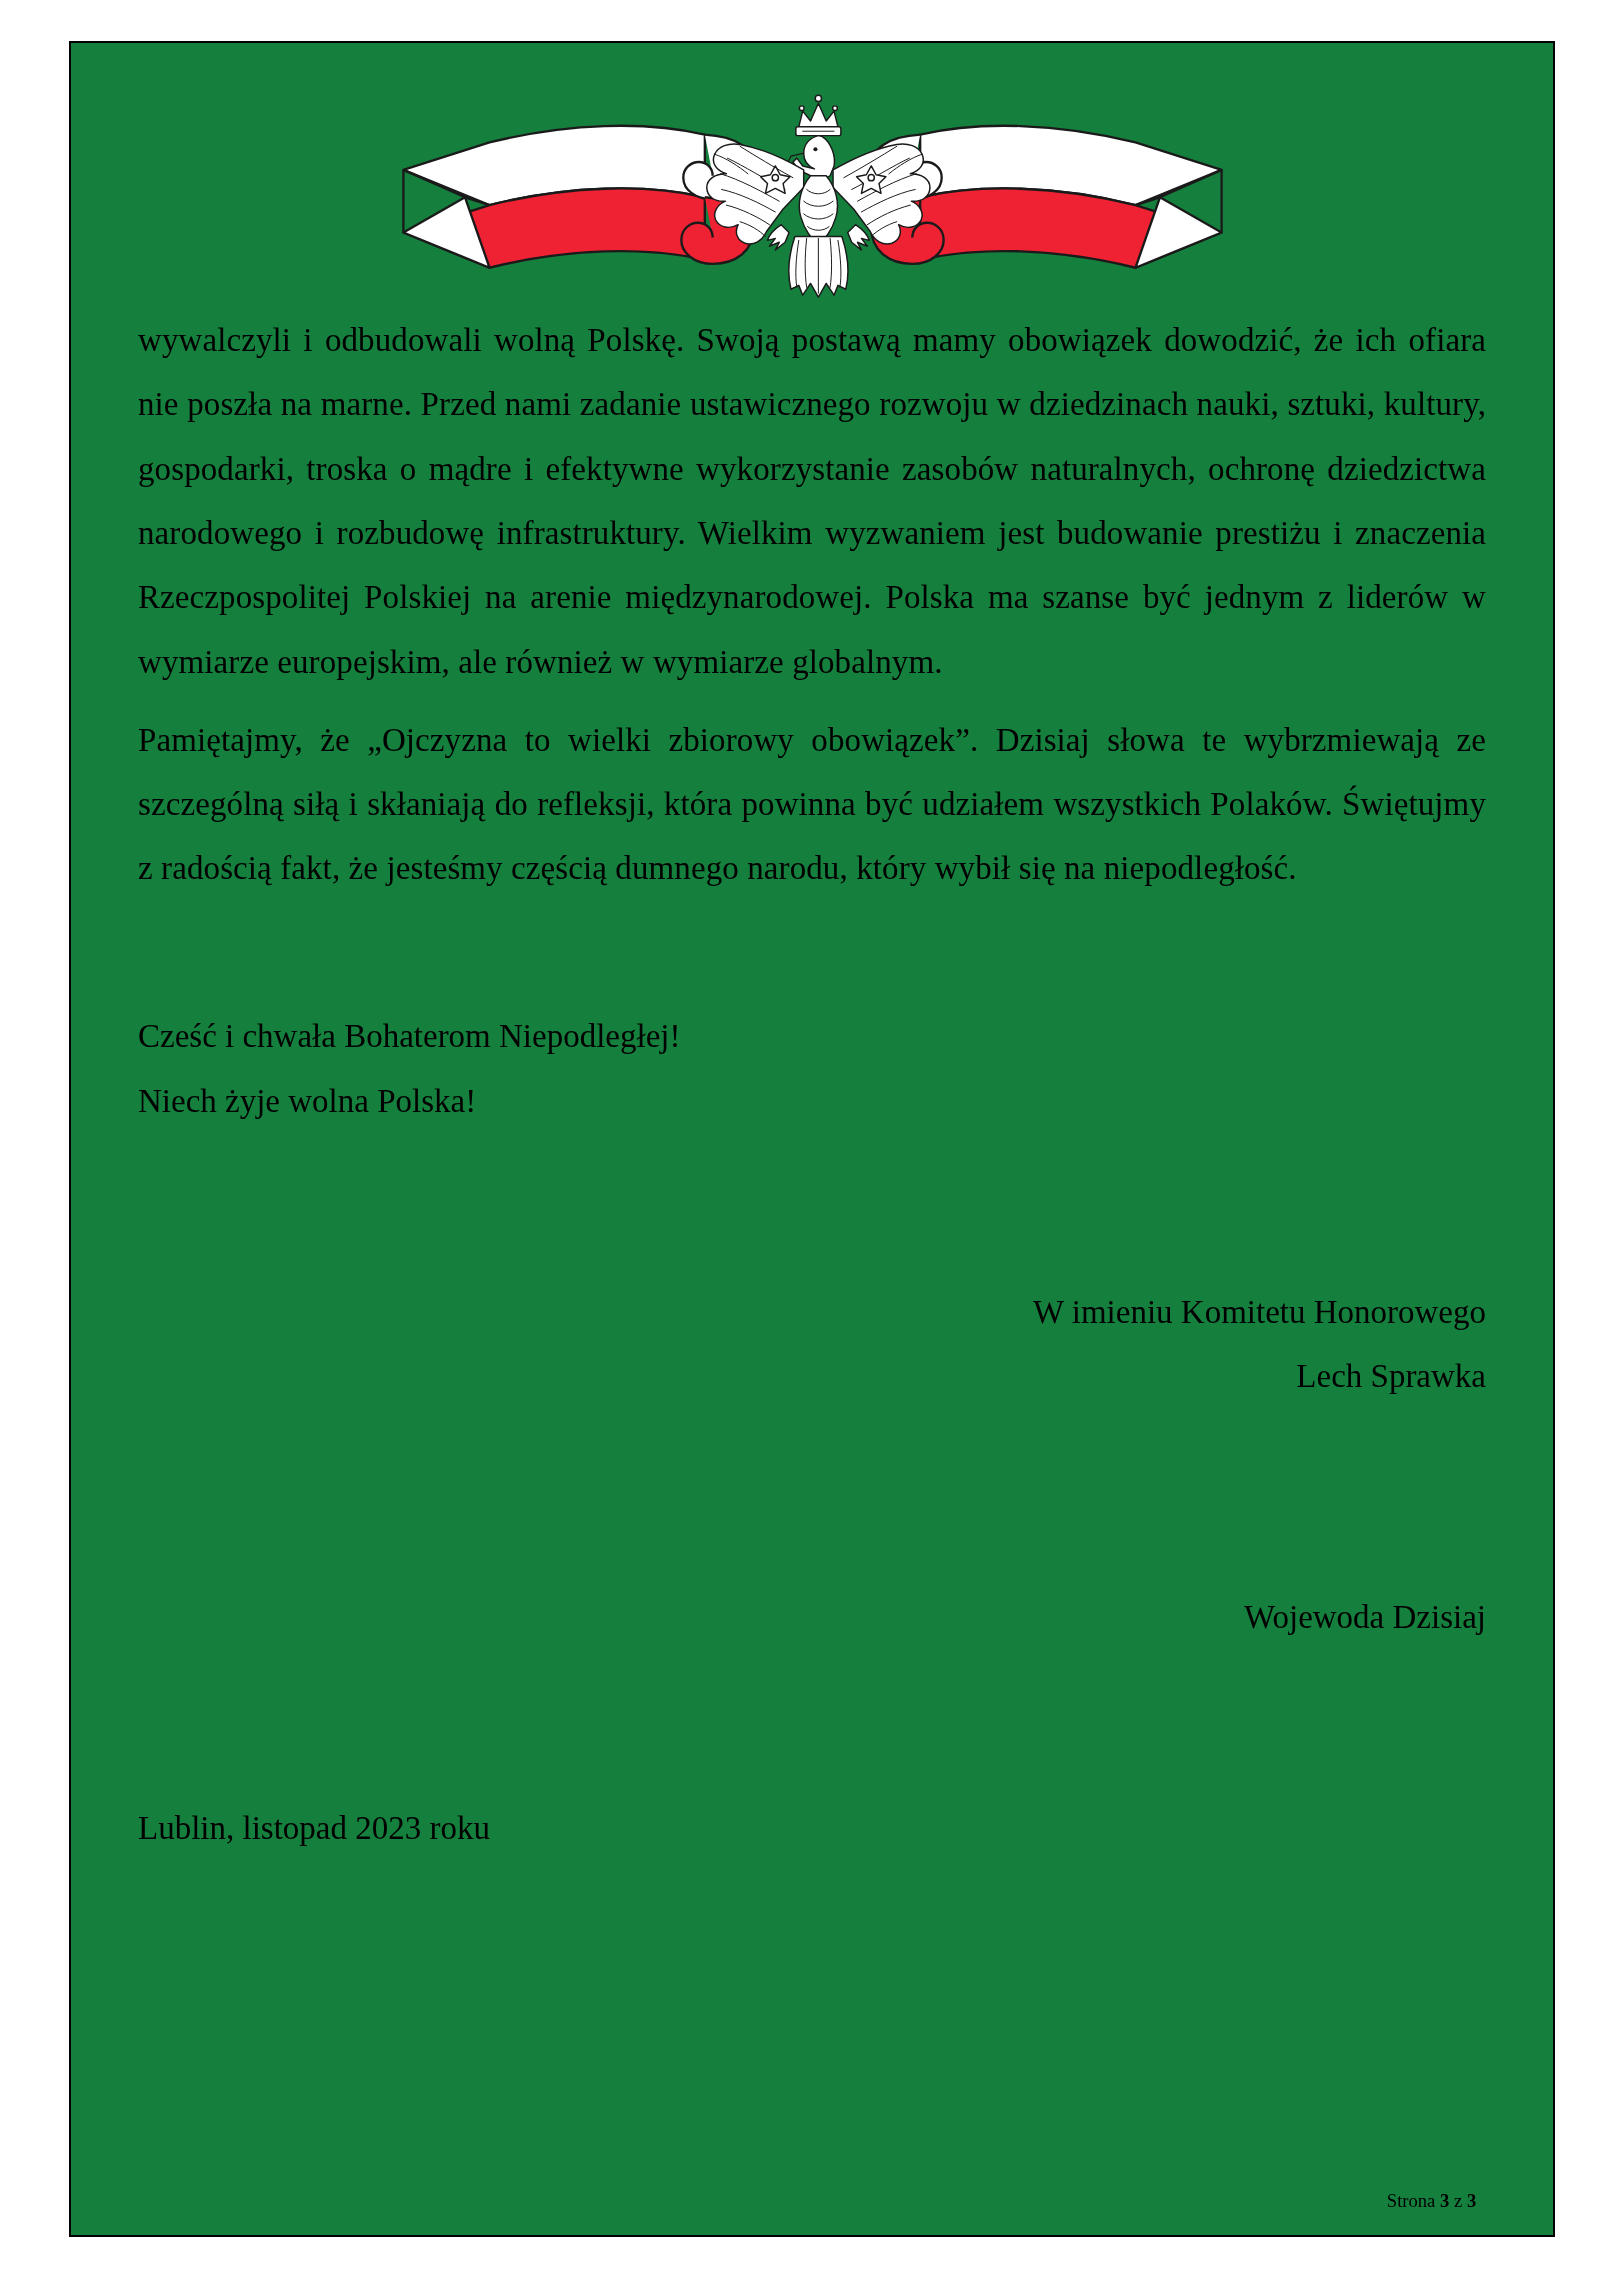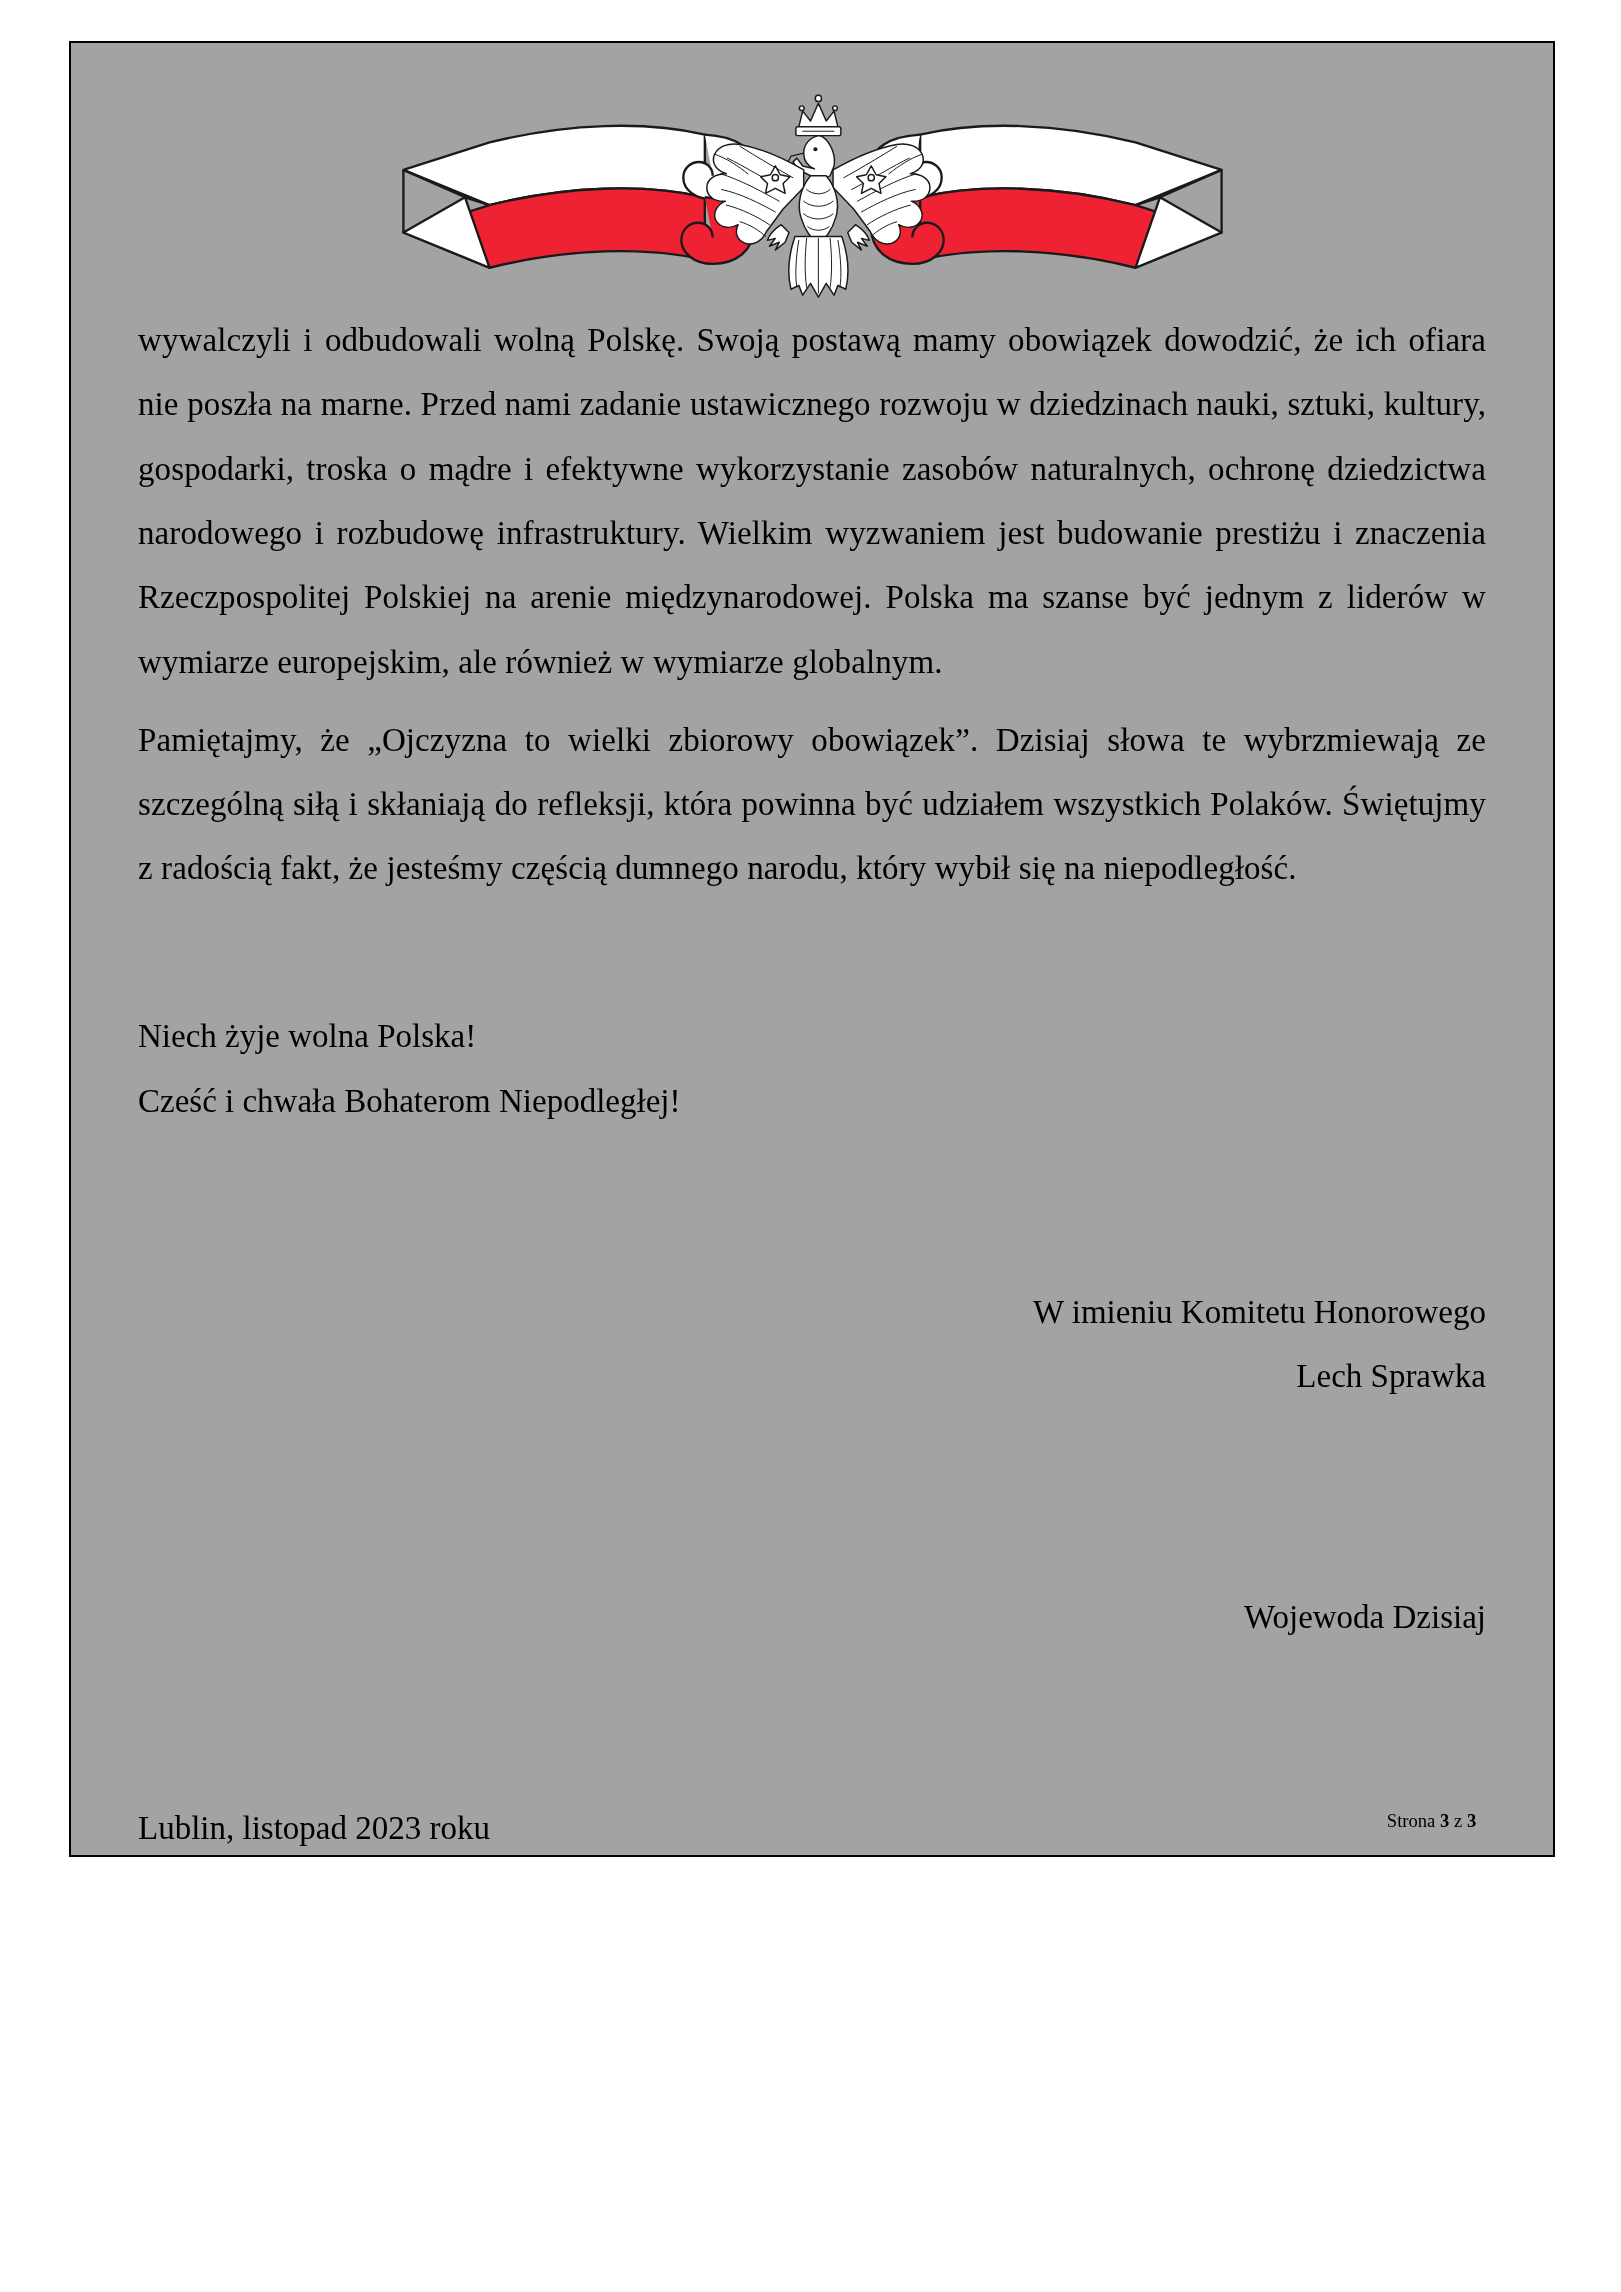--- a/index.html
+++ b/index.html
@@ -14,23 +14,23 @@
     color: #000000;
     position: relative;
     overflow: hidden;
   }
 
   .page {
     position: absolute;
     left: 69px;
     top: 41px;
     width: 1486px;
-    height: 1816px;
+    height: 2196px;
     border: 2px solid #000000;
-    background: #a3a3a3;
+    background: #15803d;
     box-sizing: border-box;
   }
 
   .page-inner {
     position: absolute;
     left: 67px;
     top: 29px;
     right: 67px;
     bottom: 9.8px;
   }
@@ -212,22 +212,22 @@
         </g>
       </svg>
     </div>
 
     <div class="body-text">
       <p class="para">wywalczyli i odbudowali wolną Polskę. Swoją postawą mamy obowiązek dowodzić, że ich ofiara nie poszła na marne. Przed nami zadanie ustawicznego rozwoju w dziedzinach nauki, sztuki, kultury, gospodarki, troska o mądre i efektywne wykorzystanie zasobów naturalnych, ochronę dziedzictwa narodowego i rozbudowę infrastruktury. Wielkim wyzwaniem jest budowanie prestiżu i znaczenia Rzeczpospolitej Polskiej na arenie międzynarodowej. Polska ma szanse być jednym z liderów w wymiarze europejskim, ale również w wymiarze globalnym.</p>
       <p class="para">Pamiętajmy, że „Ojczyzna to wielki zbiorowy obowiązek”. Dzisiaj słowa te  wybrzmiewają ze szczególną siłą i skłaniają do refleksji, która powinna być udziałem wszystkich Polaków. Świętujmy z radością fakt, że jesteśmy częścią dumnego narodu, który wybił się na niepodległość.</p>
 
       <div class="spacer-lg"></div>
 
+      <div class="line">Cześć i chwała Bohaterom Niepodległej!</div>
       <div class="line">Niech żyje wolna Polska!</div>
-      <div class="line">Cześć i chwała Bohaterom Niepodległej!</div>
 
       <div class="spacer-xl"></div>
 
       <div class="line-right">W imieniu Komitetu Honorowego</div>
       <div class="line-right">Lech Sprawka</div>
 
       <div class="spacer-xxl"></div>
 
       <div class="line-right">Wojewoda Dzisiaj</div>
 

